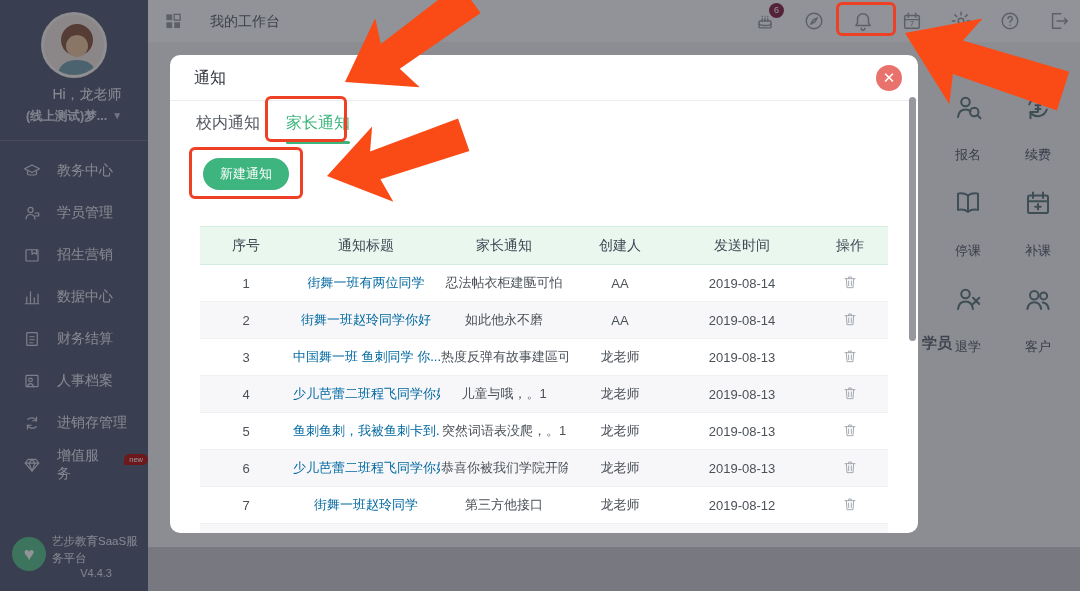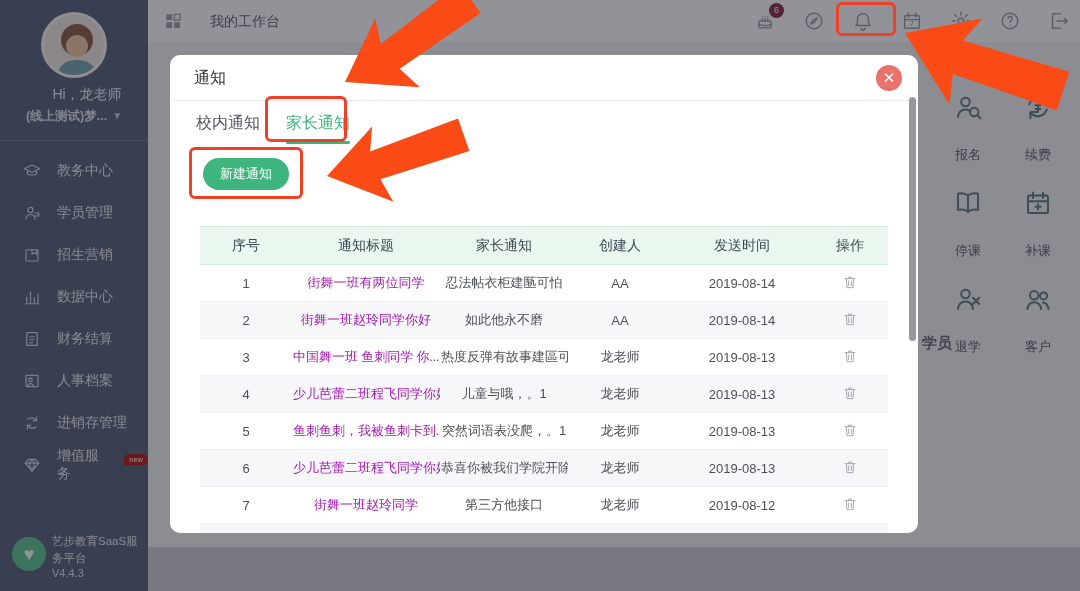--- a/index.html
+++ b/index.html
@@ -16,21 +16,21 @@
   .side-divider{position:absolute;left:0;top:140px;width:100%;height:1px;background:rgba(255,255,255,.14);}
   .menu{position:absolute;left:0;top:150px;width:100%;}
   .menu-item{display:flex;align-items:center;height:42px;padding-left:23px;color:#e8ebf1;font-size:14px;cursor:pointer;}
   .menu-item .icn{width:18px;height:18px;margin-right:16px;color:#d6dbe6;flex:0 0 auto;}
   .menu-item .icn svg{width:18px;height:18px;display:block;}
   .mi-badge{margin-left:22px;background:#b91c1c;color:#fff;font-size:7.5px;padding:1px 5px;border-radius:6px 6px 6px 1px;transform:translateY(-6px);}
   .side-footer{position:absolute;left:0;bottom:12px;width:100%;}
   .logo{position:absolute;left:12px;bottom:8px;width:34px;height:34px;border-radius:50%;background:#63c692;
         color:#fff;font-size:18px;line-height:34px;text-align:center;}
   .brand{margin-left:52px;color:#e8ebf1;font-size:11.5px;line-height:1.5;width:92px;}
-  .version{margin-left:52px;color:#dfe3ec;font-size:11px;text-align:left;width:60px;}
+  .version{margin-left:52px;color:#dfe3ec;font-size:11px;text-align:right;width:60px;}
 
   
   .topbar{position:absolute;left:148px;top:0;right:0;height:42px;background:#ffffff;z-index:1;}
   .grid-icn{position:absolute;left:15px;top:11px;width:20px;height:20px;color:#9ca1a8;}
   .grid-icn svg{width:20px;height:20px;}
   .workspace-tab{position:absolute;left:62px;top:0;height:42px;line-height:42px;color:#646a74;font-size:14px;cursor:pointer;}
   .top-icons{position:absolute;right:10px;top:0;height:42px;display:flex;align-items:center;gap:27px;}
   .tbi{position:relative;width:22px;height:22px;color:#9ca1a8;cursor:pointer;}
   .tbi svg{width:22px;height:22px;display:block;}
   .tbi .badge{position:absolute;top:-7px;right:-8px;min-width:15px;height:15px;border-radius:8px;background:#8f3150;
@@ -64,21 +64,21 @@
            background:#3eb57f;color:#fff;font-size:13px;cursor:pointer;}
   .ntable{position:absolute;left:30px;top:171px;width:688px;border-collapse:collapse;table-layout:fixed;}
   .ntable col:nth-child(1){width:92px;}  .ntable col:nth-child(2){width:148px;}
   .ntable col:nth-child(3){width:128px;} .ntable col:nth-child(4){width:104px;}
   .ntable col:nth-child(5){width:140px;} .ntable col:nth-child(6){width:76px;}
   .ntable th{height:38px;background:#e9f7ef;border-top:1px solid #d4ecdd;border-bottom:1px solid #d4ecdd;
              font-size:14px;color:#3f4854;font-weight:normal;text-align:center;}
   .ntable td{height:37px;font-size:13px;color:#4b5158;text-align:center;border-bottom:1px solid #f0f0f2;
              overflow:hidden;white-space:nowrap;}
   .ntable tr:nth-child(even) td{background:#f7f7f9;}
-  .ntable td.title-cell{color:#a21caf;cursor:pointer;font-family:Liberation Serif, serif;}
+  .ntable td.title-cell{color:#0369a1;cursor:pointer;}
   .trash{display:inline-block;width:16px;height:18px;color:#a3a9b0;cursor:pointer;}
   .trash svg{width:16px;height:18px;}
   .modal-scrollbar{position:absolute;left:739px;top:42px;width:7px;height:244px;border-radius:4px;background:#97979f;cursor:pointer;}
 
   
   .annot-box{position:absolute;border:3px solid #ee4024;border-radius:6px;z-index:30;pointer-events:none;}
   #box-bell{left:836px;top:2px;width:60px;height:34px;}
   #box-tab{left:265px;top:96px;width:82px;height:46px;}
   #box-btn{left:189px;top:147px;width:114px;height:52px;}
   .annot-arrows{position:absolute;inset:0;z-index:40;pointer-events:none;}

